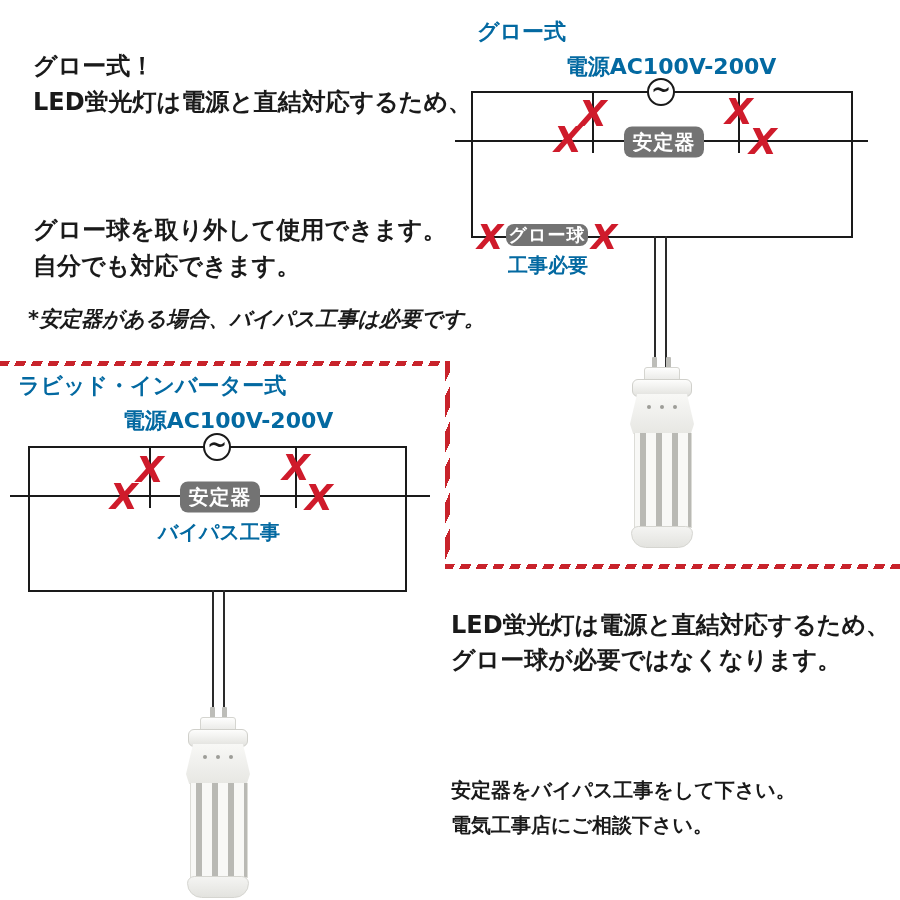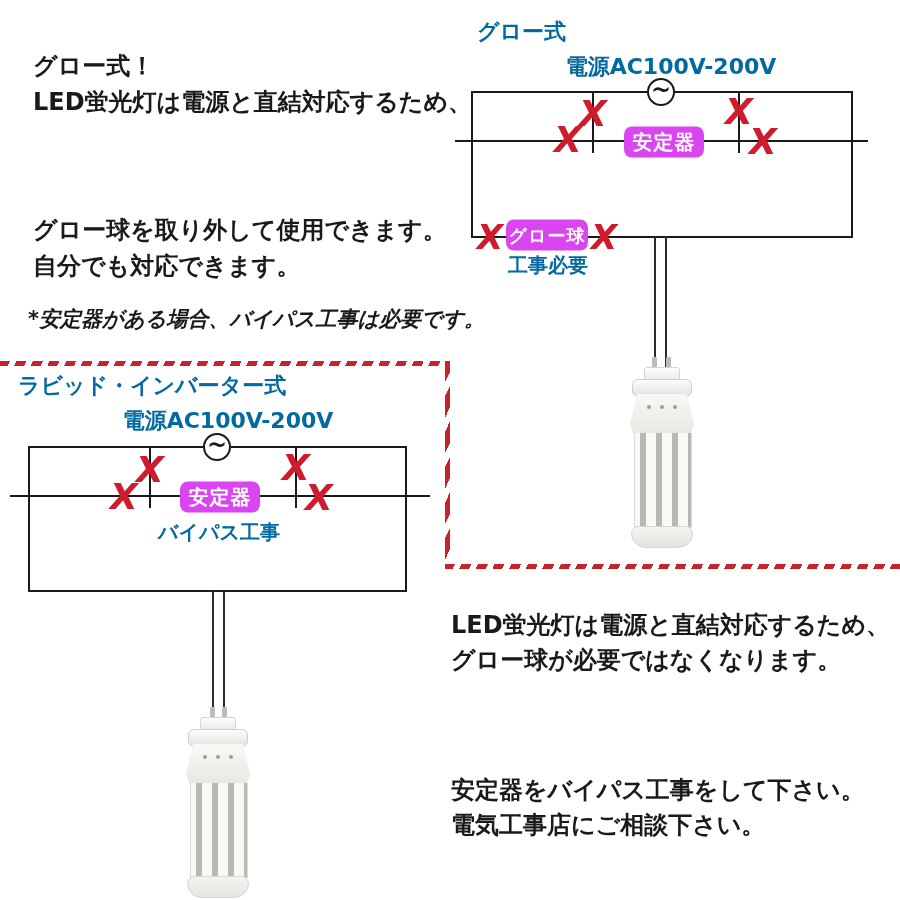--- a/index.html
+++ b/index.html
@@ -12,21 +12,21 @@
   .h-line{position:absolute;height:2px;background:#1a1a1a;}
   .v-line{position:absolute;width:2px;background:#1a1a1a;}
   .rect{position:absolute;border:2px solid #1a1a1a;background:transparent;}
   .ac{
     position:absolute;width:24px;height:24px;border:2px solid #1a1a1a;border-radius:50%;
     background:#fff;display:flex;align-items:center;justify-content:center;
     font-size:24px;font-weight:700;transform:translate(-50%,-50%);line-height:1;
   }
   .ac span{transform:translateY(-2px);}
   .badge{
-    position:absolute;background:#d946ef;color:#fff;font-weight:700;border-radius:8px;
+    position:absolute;background:#737373;color:#fff;font-weight:700;border-radius:8px;
     display:flex;align-items:center;justify-content:center;transform:translate(-50%,-50%);
     white-space:nowrap;letter-spacing:1px;
   }
   .xmark{
     position:absolute;color:#cf1b2b;font-weight:700;font-style:italic;
     font-size:36px;line-height:1;transform:translate(-50%,-50%);
     font-family:"DejaVu Sans",sans-serif;
   }
   .xmark.small{font-size:34px;}
   .dash-h{position:absolute;height:5px;background:repeating-linear-gradient(115deg,#c8232b 0 9px,rgba(0,0,0,0) 9px 15px);}
@@ -82,21 +82,21 @@
     </div>
 
   <span class="xmark" style="left:568px;top:140px;">X</span>
   <span class="xmark" style="left:593px;top:114px;">X</span>
   <span class="xmark" style="left:739px;top:112px;">X</span>
   <span class="xmark" style="left:763px;top:142px;">X</span>
 
   <div class="badge" style="left:664px;top:142px;width:80px;height:31px;font-size:20px;">安定器</div>
 
   <span class="xmark small" style="left:490px;top:237px;">X</span>
-  <div class="badge" style="left:547px;top:235px;width:82px;height:31px;font-size:18px;">グロー球</div>
+  <div class="badge" style="left:547px;top:235px;width:82px;height:22px;font-size:18px;">グロー球</div>
   <span class="xmark small" style="left:604px;top:237px;">X</span>
   <div class="txt abs" style="left:508px;top:252px;font-size:20px;">工事必要</div>
 
   <div class="wire" style="left:654px;top:236px;height:132px;"></div>
   <div class="wire" style="left:665px;top:236px;height:132px;"></div>
 
   <div class="lamp" style="left:630px;top:357px;">
     <div class="lamp-pin" style="left:22px;"></div>
     <div class="lamp-pin" style="left:36px;"></div>
     <div class="lamp-cap"></div>
@@ -145,18 +145,18 @@
     <div class="lamp-dot" style="left:30px;"></div>
     <div class="lamp-dot" style="left:43px;"></div>
     <div class="lamp-body"></div>
     <div class="lamp-bottom"></div>
   </div>
 
   <div class="block" style="left:451px;top:608px;font-size:24px;line-height:35px;">
     <div class="ln">LED蛍光灯は電源と直結対応するため、</div>
     <div class="ln">グロー球が必要ではなくなります。</div>
   </div>
-  <div class="block" style="left:451px;top:773px;font-size:24px;line-height:35px;">
+  <div class="block" style="left:451px;top:773px;font-size:20px;line-height:35px;">
     <div class="ln">安定器をバイパス工事をして下さい。</div>
     <div class="ln">電気工事店にご相談下さい。</div>
   </div>
 
 </div>
 
 </body></html>

